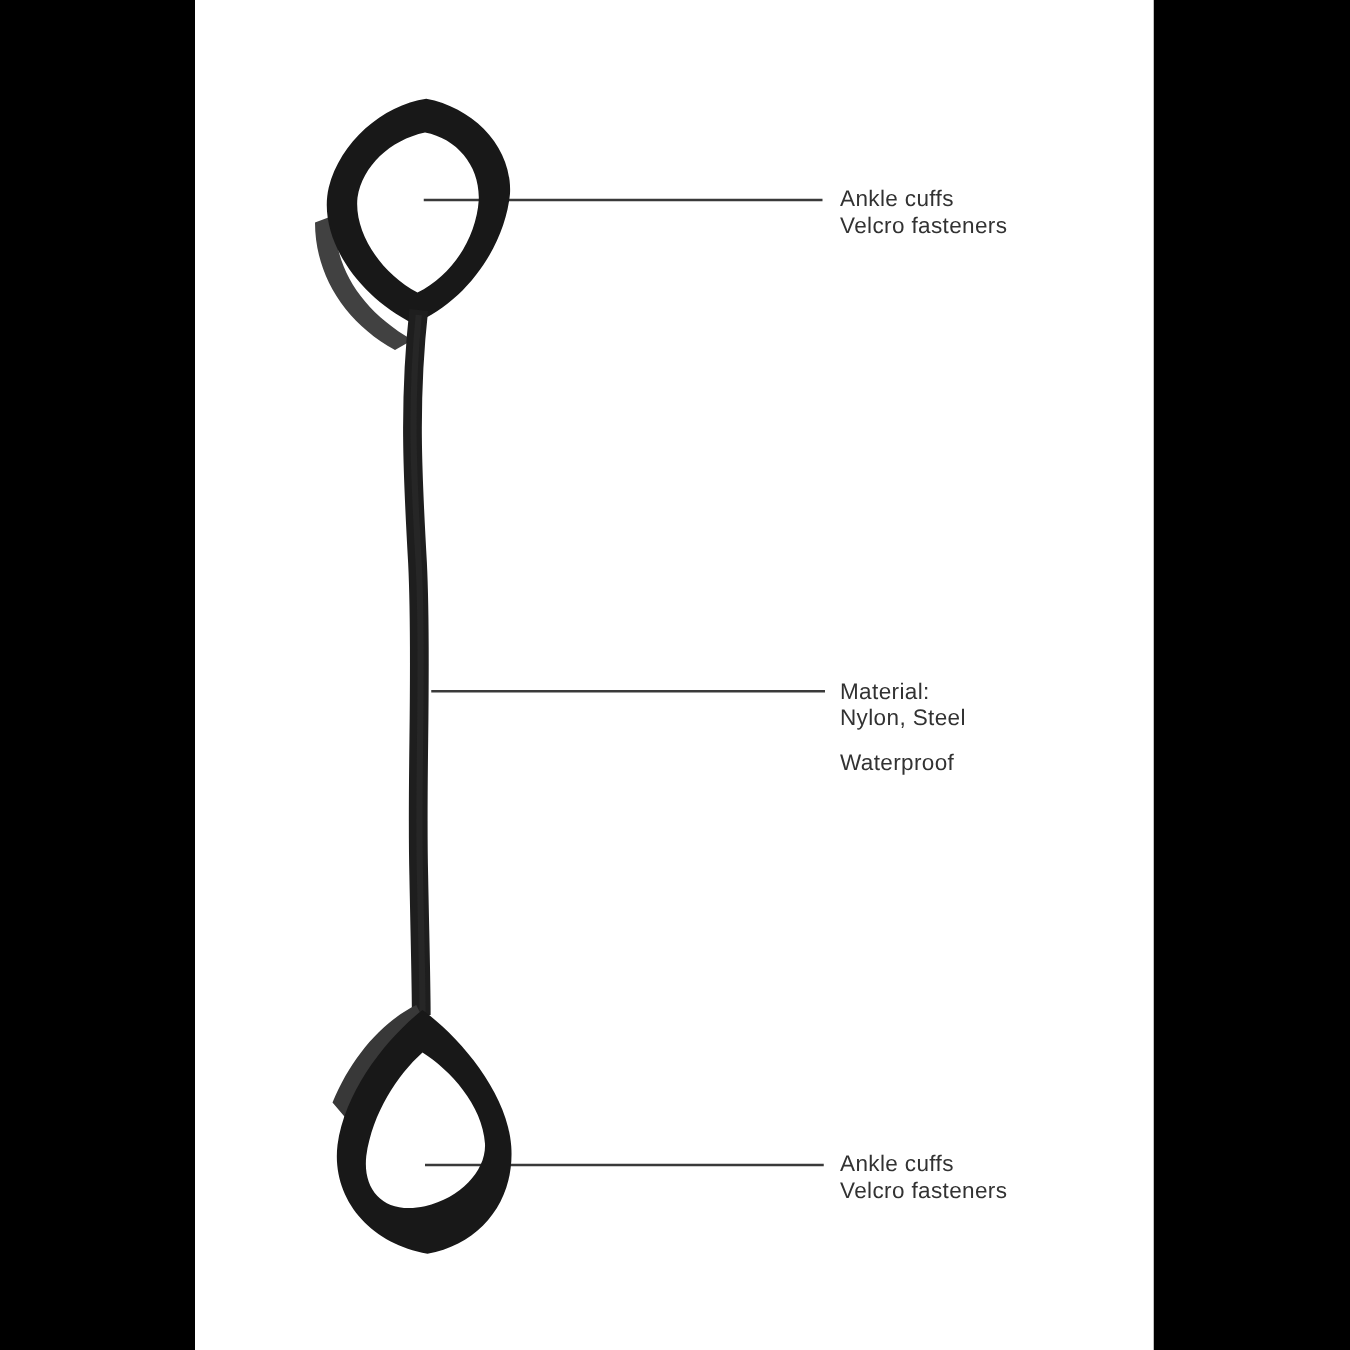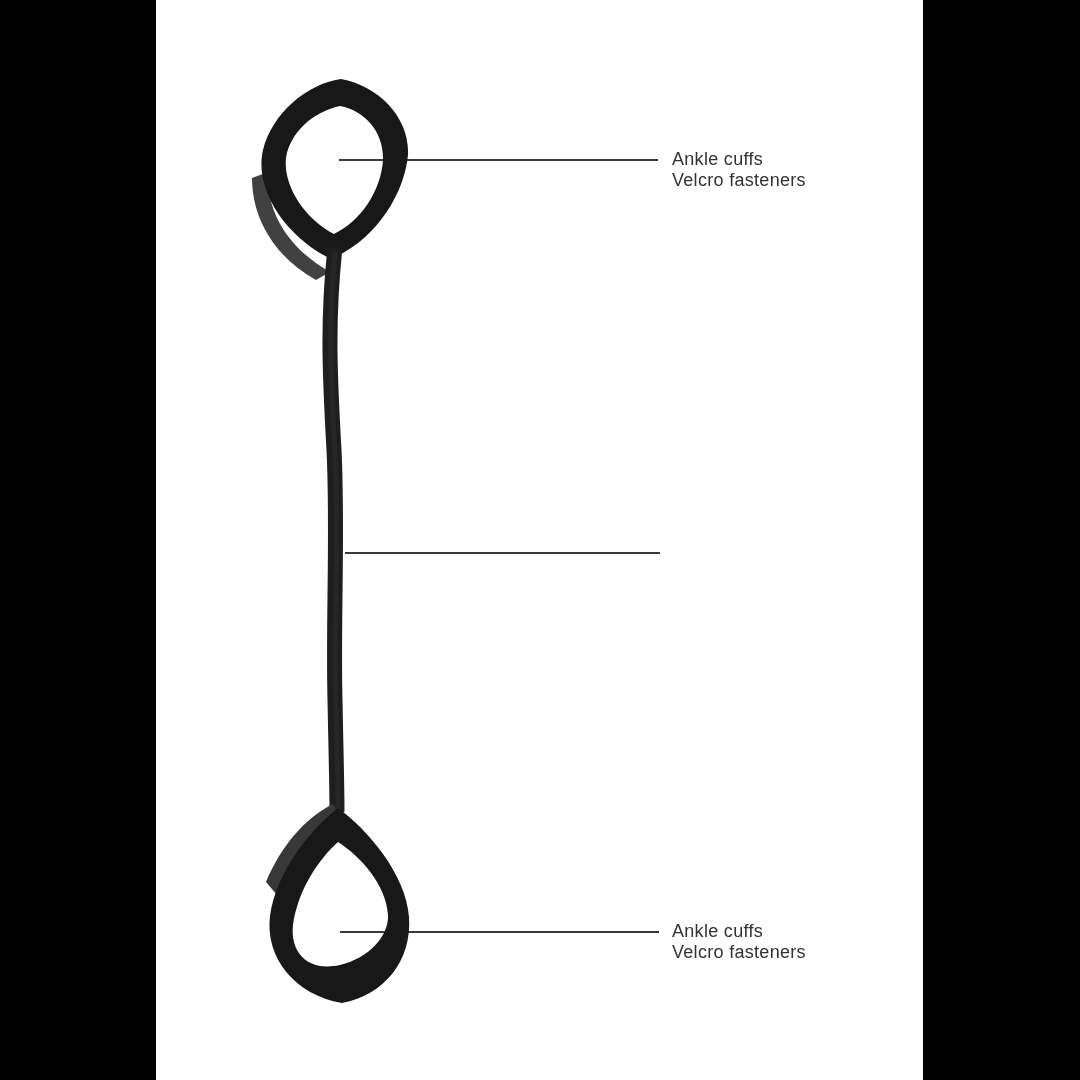--- a/index.html
+++ b/index.html
@@ -115,19 +115,24 @@
              C 369 958, 389 936, 388 915
              C 386 884, 360 856, 338 842
              Z"></path>
   </svg>
 
   <div class="ann ann-top">
     <div>Ankle cuffs</div>
     <div>Velcro fasteners</div>
   </div>
 
+  <div class="ann ann-mid">
+    <div>Material:</div>
+    <div>Nylon, Steel</div>
+    <div class="spaced">Waterproof</div>
+  </div>
 
   <div class="ann ann-bottom">
     <div>Ankle cuffs</div>
     <div>Velcro fasteners</div>
   </div>
 
 </div>
 
 </body></html>

